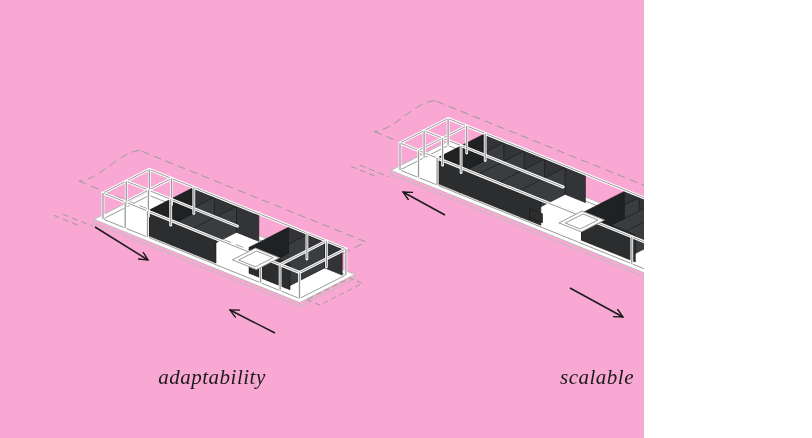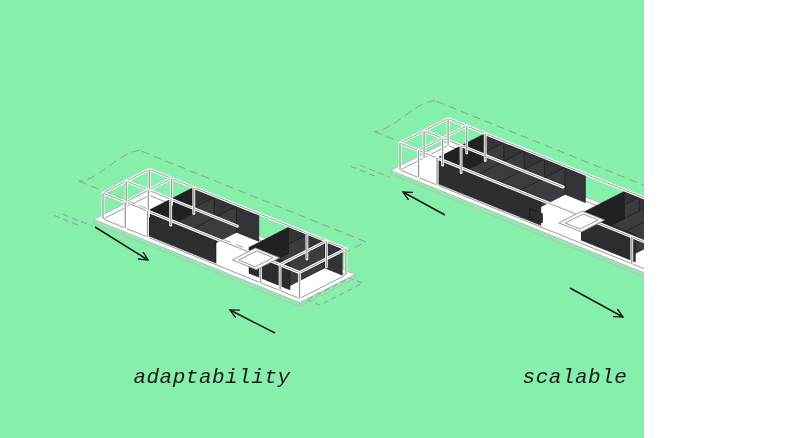--- a/index.html
+++ b/index.html
@@ -1,21 +1,21 @@
 <!DOCTYPE html>
 <html><head>
 <meta charset="utf-8">
 <style>
   html,body{margin:0;padding:0;background:#ffffff;}
   .stage{
     position:relative;
     width:644px;height:438px;
-    background:#86efac;
+    background:#f9a8d4;
     overflow:hidden;
-    font-family:Liberation Mono, monospace;
+    font-family:Liberation Serif, serif;
   }
   #axon{position:absolute;left:0;top:0;}
   .fig-label{
     position:absolute;
     transform:translate(-50%,-50%);
     font-style:italic;
     font-size:21px;
     letter-spacing:0.5px;
     color:#1b1b1b;
     white-space:nowrap;
@@ -203,15 +203,15 @@
           <polygon points="558.9,222.9 581.2,231.9 604.4,220.1 582.1,211.1" fill="#ffffff" stroke="#9a9a9a" stroke-width="1"></polygon>
           <polygon points="565.3,223.0 580.2,229.0 598.0,220.0 583.1,214.0" fill="none" stroke="#9a9a9a" stroke-width="1"></polygon>
         </g>
         <line x1="445" y1="215" x2="403" y2="192" stroke="#1b1b1b" stroke-width="1.5" marker-end="url(#ah)"></line>
         <line x1="570" y1="288" x2="623" y2="317" stroke="#1b1b1b" stroke-width="1.5" marker-end="url(#ah)"></line>
       </g>
     </svg>
 
   <div class="fig-label" id="label-0" style="left: 212px; top: 377px; color: rgb(27, 27, 27);">adaptability</div>
 
-  <div class="fig-label" id="label-1" style="left: 575px; top: 377px; color: rgb(27, 27, 27);">scalable</div>
+  <div class="fig-label" id="label-1" style="left: 597px; top: 377px; color: rgb(27, 27, 27);">scalable</div>
 
 </div>
 
 </body></html>

